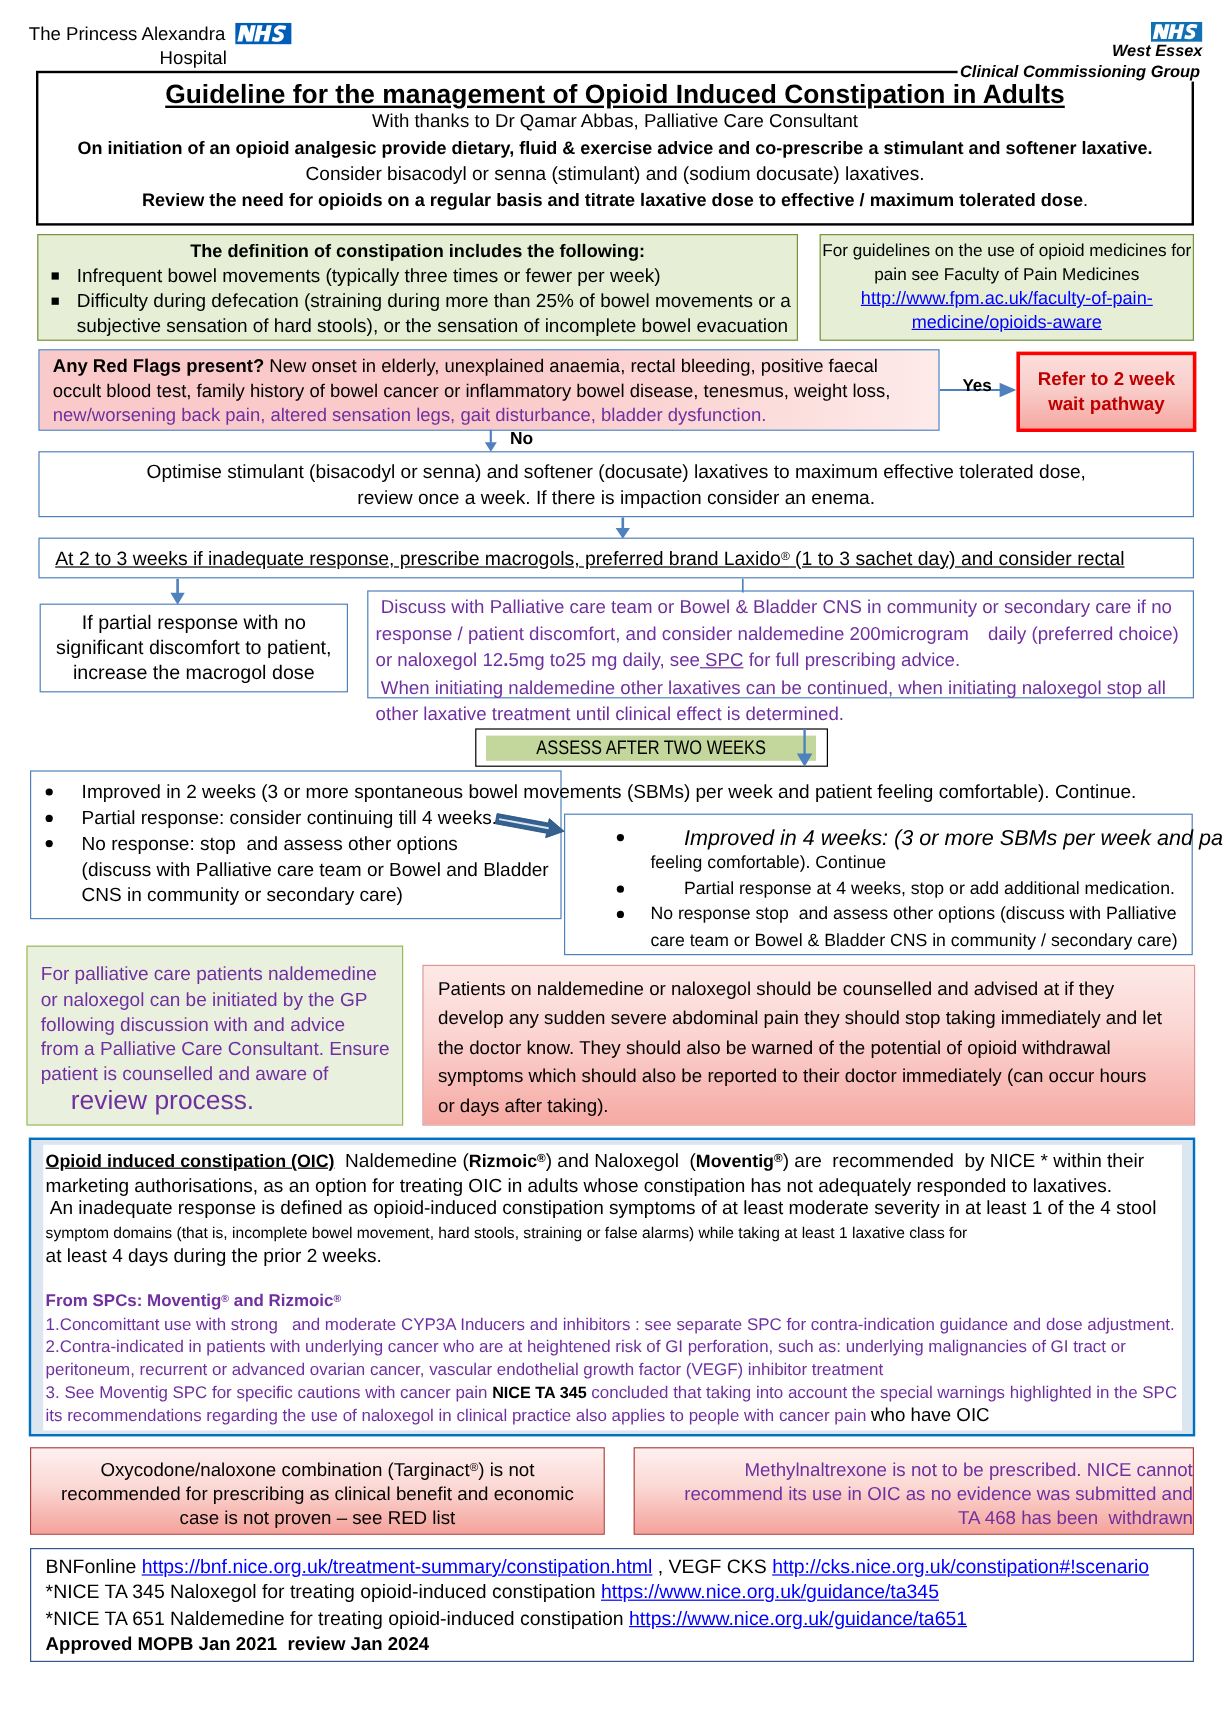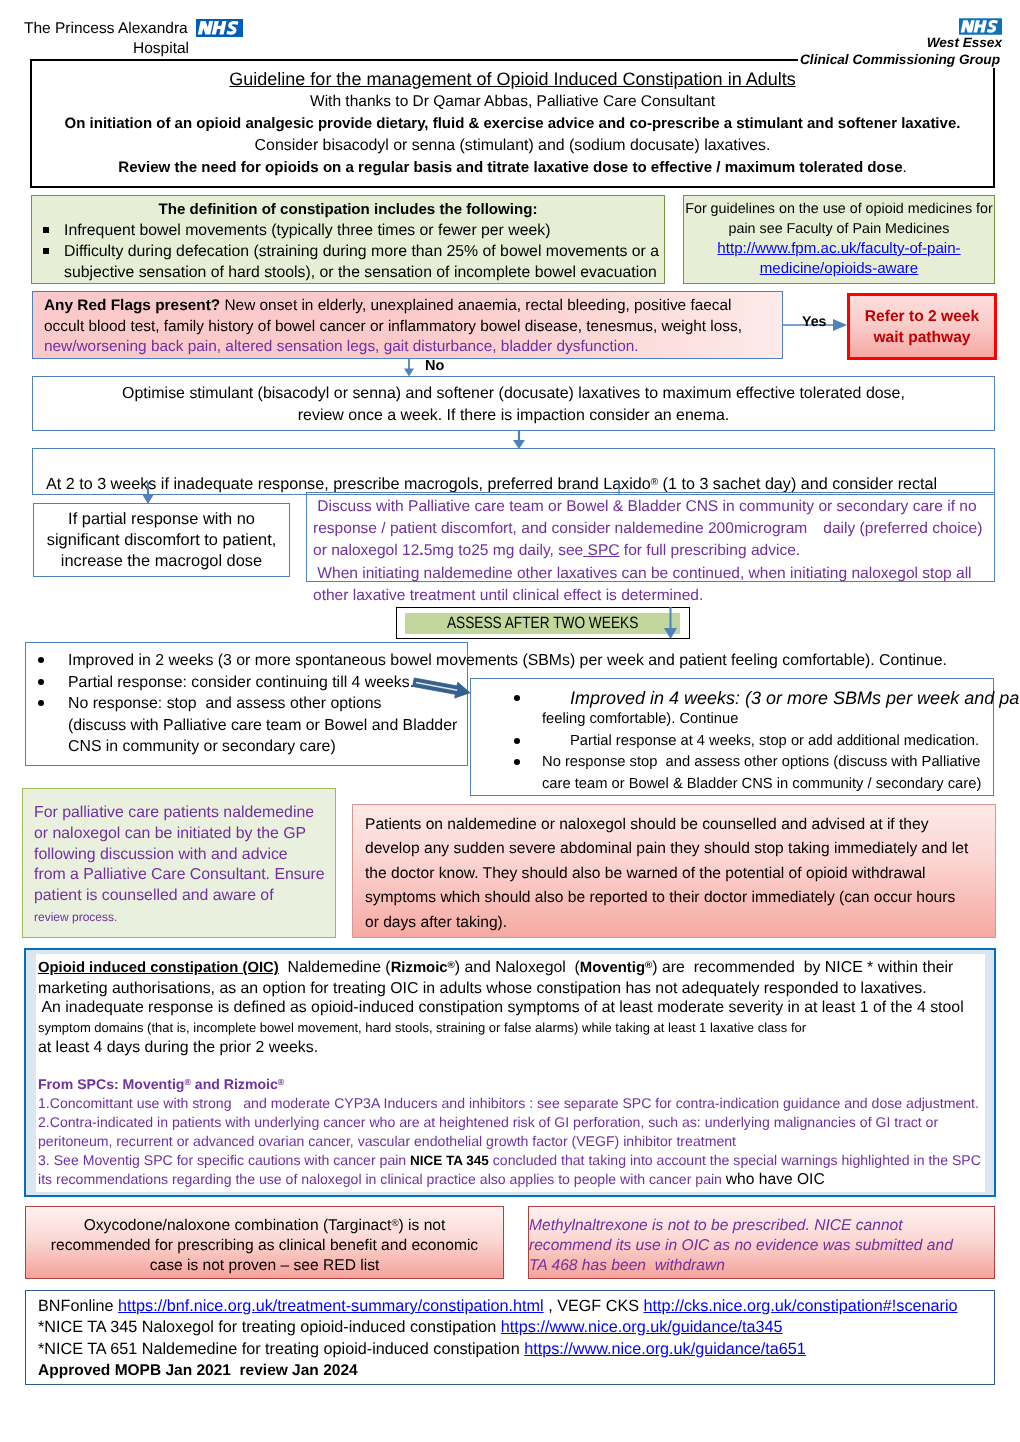--- a/index.html
+++ b/index.html
@@ -41,21 +41,21 @@
       <path d="M 4.6 2.1 L 9.7 2.1 L 11.8 8.6 L 13.2 2.1 L 17.2 2.1 L 14.3 15.5 L 9.4 15.5 L 7.3 9.0 L 5.9 15.5 L 1.8 15.5 Z"></path>
       <path d="M 18.6 2.1 L 22.8 2.1 L 21.8 6.8 L 25.3 6.8 L 26.3 2.1 L 30.5 2.1 L 27.6 15.5 L 23.4 15.5 L 24.6 10.1 L 21.1 10.1 L 19.9 15.5 L 15.7 15.5 Z"></path>
       <path d="M 42.5 2.6 L 41.7 6.1 C 40.6 5.6 39.3 5.3 38.1 5.3 C 36.8 5.3 35.8 5.5 35.8 6.3 C 35.8 7.7 40.5 7.2 40.5 11.0 C 40.5 14.4 37.4 15.8 34.6 15.8 C 33.2 15.8 31.6 15.5 30.4 15.1 L 31.3 11.5 C 32.1 12.0 33.7 12.4 35.0 12.4 C 36.0 12.4 37.0 12.1 37.0 11.3 C 37.0 9.7 32.3 10.3 32.3 6.7 C 32.3 3.5 35.1 2.0 37.8 2.0 C 39.5 2.0 41.2 2.2 42.5 2.6 Z"></path>
     </g>
   </svg>
   <div style="position:absolute;right:1px;top:35px;font-size:13.6px;font-weight:bold;font-style:italic;line-height:16px;white-space:nowrap;">West Essex</div>
   <div style="position:absolute;right:3px;top:51px;font-size:13.7px;font-weight:bold;font-style:italic;line-height:17px;white-space:nowrap;background:#fff;padding-left:2px;z-index:5;">Clinical Commissioning Group</div>
 </div>
 
 <div class="abs" style="left:30px;top:59px;width:965px;height:129px;border:2px solid #000;text-align:center;">
-  <div style="font-size:18px;font-weight:normal;text-decoration:underline;line-height:24px;margin-top:6px;">Guideline for the management of Opioid Induced Constipation in Adults</div>
+  <div style="font-size:22px;font-weight:bold;text-decoration:underline;line-height:24px;margin-top:6px;">Guideline for the management of Opioid Induced Constipation in Adults</div>
   <div style="font-size:15.5px;line-height:22px;">With thanks to Dr Qamar Abbas, Palliative Care Consultant</div>
   <div style="font-size:15px;font-weight:bold;line-height:22px;">On initiation of an opioid analgesic provide dietary, fluid &amp; exercise advice and co-prescribe a stimulant and softener laxative.</div>
   <div style="font-size:15.9px;line-height:22px;">Consider bisacodyl or senna (stimulant) and (sodium docusate) laxatives.</div>
   <div style="font-size:15.1px;line-height:21px;">
     <b>Review the need for opioids on a regular basis and titrate laxative dose to effective / maximum tolerated dose</b><span>.</span>
   </div>
 </div>
 
 <div class="abs" style="left:31px;top:195px;width:634px;height:89px;border:1.5px solid #77933C;background:#E6EED5;">
   <div style="text-align:center;font-size:15.1px;font-weight:bold;line-height:21px;margin-top:3px;">The definition of constipation includes the following:</div>
@@ -108,21 +108,21 @@
 <div class="abs" style="left:32px;top:376px;width:963px;height:55px;border:1.2px solid #4F81BD;text-align:center;padding-top:6px;">
   <div style="font-size:15.95px;line-height:22px;">Optimise stimulant (bisacodyl or senna) and softener (docusate) laxatives to maximum effective tolerated dose,</div>
   <div style="font-size:15.95px;line-height:22px;">review once a week. If there is impaction consider an enema.</div>
 </div>
 
 <svg class="abs" style="left:511px;top:431px;width:16px;height:18px;" viewBox="0 0 16 18">
   <line x1="8" y1="0" x2="8" y2="10" stroke="#4F81BD" stroke-width="2.2"></line>
   <polygon points="2,9 14,9 8,18" fill="#4F81BD"></polygon>
 </svg>
 
-<div class="abs" style="left:32px;top:448px;width:963px;height:47px;border:1.2px solid #4F81BD;padding-left:13px;padding-top:23px;">
+<div class="abs" style="left:32px;top:448px;width:963px;height:34px;border:1.2px solid #4F81BD;padding-left:13px;padding-top:5px;text-decoration:underline;">
   <div style="font-size:16.15px;line-height:21px;white-space:pre;"><span>At 2 to 3 weeks if inadequate response, prescribe macrogols, preferred brand Laxido</span><span class="reg">®</span><span> (1 to 3 sachet day) and consider rectal</span></div>
 </div>
 
 <svg class="abs" style="left:140px;top:482px;width:16px;height:22px;" viewBox="0 0 16 22">
   <line x1="8" y1="0" x2="8" y2="13" stroke="#4F81BD" stroke-width="2.2"></line>
   <polygon points="2,12 14,12 8,22" fill="#4F81BD"></polygon>
 </svg>
 <svg class="abs" style="left:611px;top:482px;width:16px;height:12px;" viewBox="0 0 16 12">
   <line x1="8" y1="0" x2="8" y2="12" stroke="#4F81BD" stroke-width="1.4"></line>
 </svg>
@@ -206,21 +206,21 @@
   </div>
 </div>
 
 <div class="abs" style="left:22px;top:788px;width:314px;height:150px;border:1.2px solid #9BBB59;background:#EAF0DE;
             color:#7030A0;padding:14px 8px 0 11px;">
   <div style="font-size:15.85px;line-height:20.8px;white-space:pre;">For palliative care patients naldemedine</div>
   <div style="font-size:15.85px;line-height:20.8px;white-space:pre;">or naloxegol can be initiated by the GP</div>
   <div style="font-size:15.85px;line-height:20.8px;white-space:pre;">following discussion with and advice</div>
   <div style="font-size:15.85px;line-height:20.8px;white-space:pre;">from a Palliative Care Consultant. Ensure</div>
   <div style="font-size:15.85px;line-height:20.8px;white-space:pre;">patient is counselled and aware of</div>
-  <div style="font-size:12px;line-height:20.8px;white-space:pre;">review process.</div>
+  <div style="font-size:22px;line-height:20.8px;white-space:pre;margin-left:25px;">review process.</div>
 </div>
 
 <div class="abs" style="left:352px;top:804px;width:644px;height:134px;border:1px solid #D99694;
             background:linear-gradient(180deg,#FDE9E7 0%,#FBD6D3 40%,#F6A9A3 100%);padding:8px 14px 0 12px;">
   <div style="font-size:15.6px;line-height:24.4px;white-space:pre;">Patients on naldemedine or naloxegol should be counselled and advised at if they</div>
   <div style="font-size:15.6px;line-height:24.4px;white-space:pre;">develop any sudden severe abdominal pain they should stop taking immediately and let</div>
   <div style="font-size:15.6px;line-height:24.4px;white-space:pre;">the doctor know. They should also be warned of the potential of opioid withdrawal</div>
   <div style="font-size:15.6px;line-height:24.4px;white-space:pre;">symptoms which should also be reported to their doctor immediately (can occur hours</div>
   <div style="font-size:15.6px;line-height:24.4px;white-space:pre;">or days after taking).</div>
 </div>
@@ -245,21 +245,21 @@
 <div class="abs" style="left:25px;top:1206px;width:479px;height:73px;border:1.2px solid #B0403E;
             background:linear-gradient(180deg,#FEF1F0 0%,#FBD8D4 45%,#F5A29B 100%);
             text-align:center;padding-top:7px;">
   <div style="font-size:15.6px;line-height:20px;"><span>Oxycodone/naloxone combination (Targinact</span><span class="reg">®</span><span>) is not</span></div>
   <div style="font-size:15.6px;line-height:20px;">recommended for prescribing as clinical benefit and economic</div>
   <div style="font-size:15.6px;line-height:20px;">case is not proven – see RED list</div>
 </div>
 
 <div class="abs" style="left:528px;top:1206px;width:467px;height:73px;border:1.2px solid #B0403E;
             background:linear-gradient(180deg,#FEF1F0 0%,#FBD8D4 45%,#F5A29B 100%);
-            text-align:left;padding-top:9px;color:#7030A0;font-style:italic;">
+            text-align:right;padding-top:9px;color:#7030A0;">
   <div style="font-size:15.6px;line-height:20px;">Methylnaltrexone is not to be prescribed. NICE cannot</div>
   <div style="font-size:15.6px;line-height:20px;">recommend its use in OIC as no evidence was submitted and</div>
   <div style="font-size:15.6px;line-height:20px;white-space:pre;">TA 468 has been  withdrawn</div>
 </div>
 
 <div class="abs" style="left:25px;top:1290px;width:970px;height:95px;border:1.5px solid #31588F;padding:5px 0 0 12px;">
   <div style="font-size:16.2px;line-height:21.3px;white-space:pre;"><span>BNFonline </span><span style="color:#0000FF;text-decoration:underline;cursor:pointer;">https://bnf.nice.org.uk/treatment-summary/constipation.html</span><span> , VEGF CKS </span><span style="color:#0000FF;text-decoration:underline;cursor:pointer;">http://cks.nice.org.uk/constipation#!scenario</span></div>
   <div style="font-size:16.2px;line-height:21.3px;white-space:pre;"><span>*NICE TA 345 Naloxegol for treating opioid-induced constipation </span><span style="color:#0000FF;text-decoration:underline;cursor:pointer;">https://www.nice.org.uk/guidance/ta345</span></div>
   <div style="font-size:16.2px;line-height:21.3px;white-space:pre;"><span>*NICE TA 651 Naldemedine for treating opioid-induced constipation </span><span style="color:#0000FF;text-decoration:underline;cursor:pointer;">https://www.nice.org.uk/guidance/ta651</span></div>
   <div style="font-size:15.5px;font-weight:bold;line-height:21.3px;white-space:pre;">Approved MOPB Jan 2021  review Jan 2024</div>

